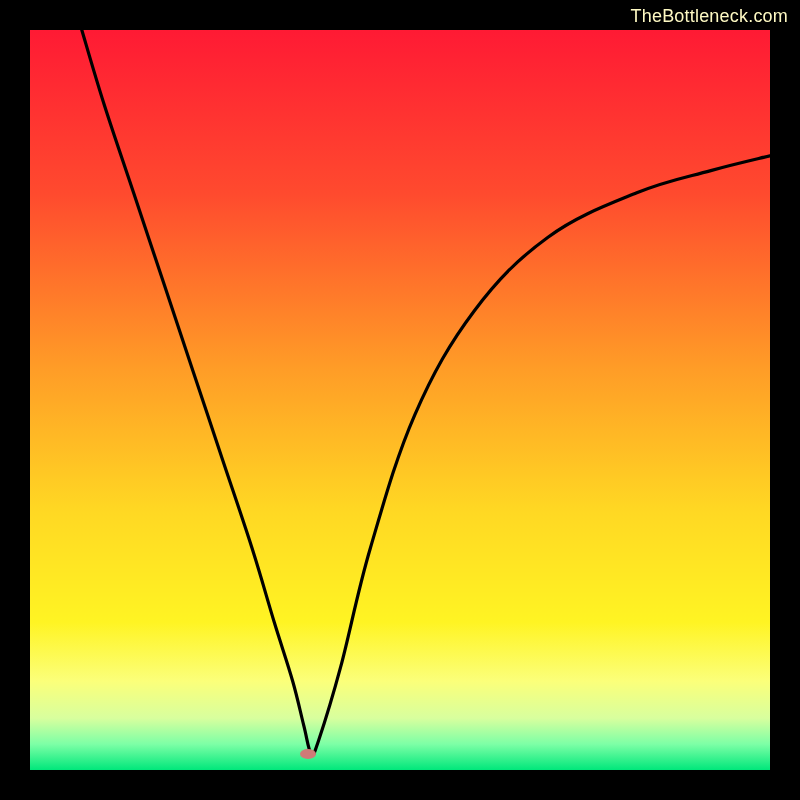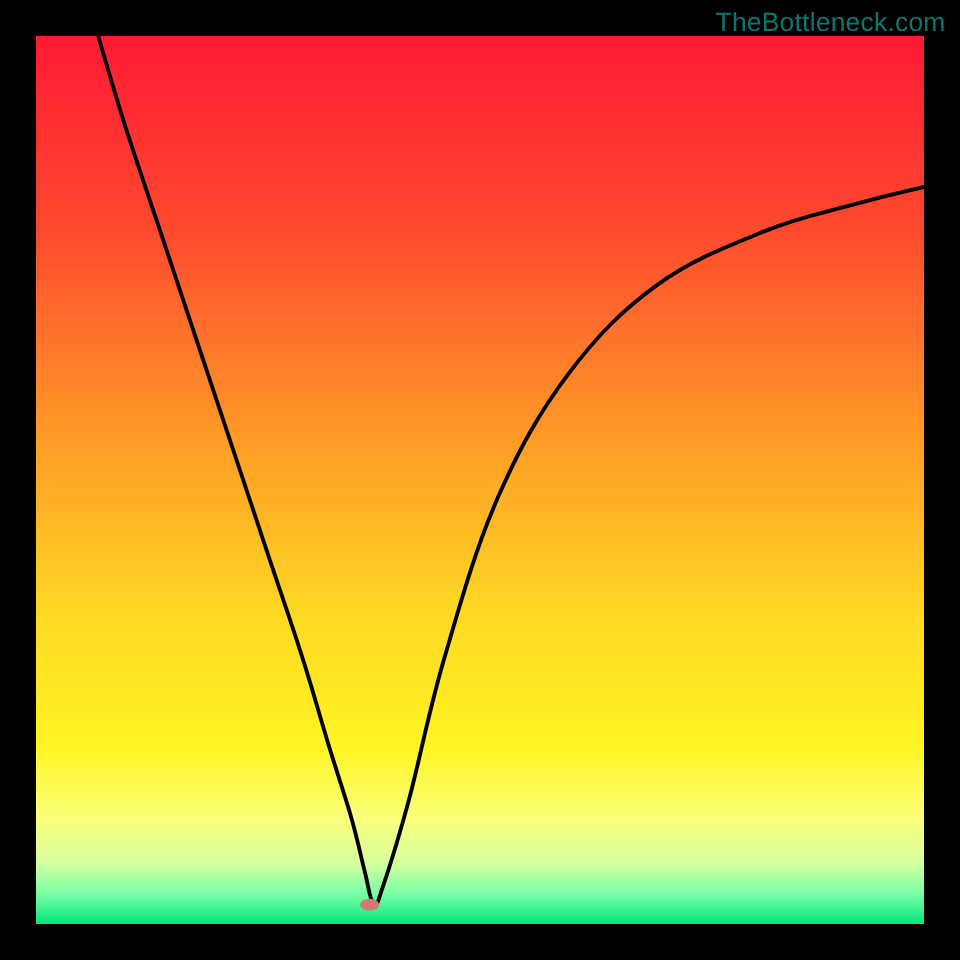--- a/index.html
+++ b/index.html
@@ -36,22 +36,22 @@
     position: absolute;
     width: 16px;
     height: 10px;
     border-radius: 50%;
     transform: translate(-50%, -50%);
   }
   .watermark {
     position: absolute;
     top: 6px;
     right: 12px;
-    color: #0f766e;
-    font-size: 22px;
+    color: #fef9c3;
+    font-size: 18px;
     letter-spacing: 0.2px;
     font-weight: 500;
   }
 </style>
 </head>
 <body>
 
 <div class="frame">
 
   <div class="watermark">TheBottleneck.com</div>

